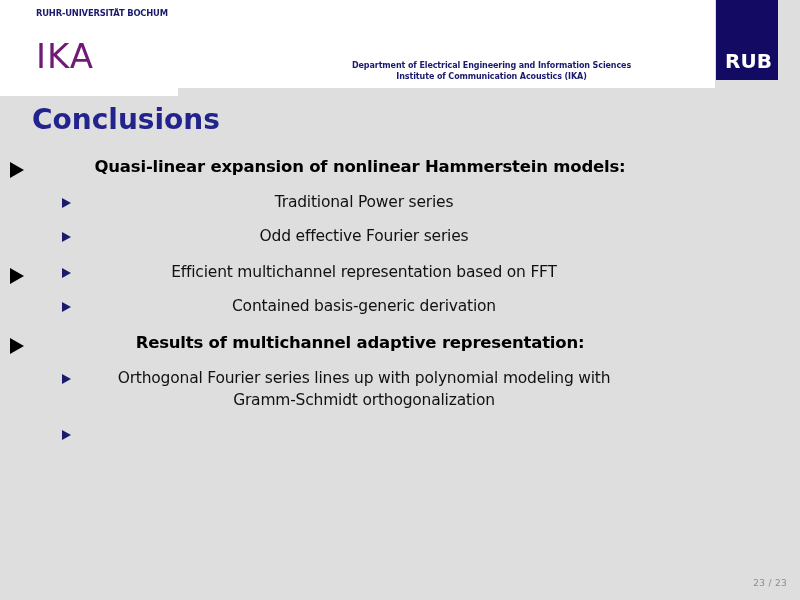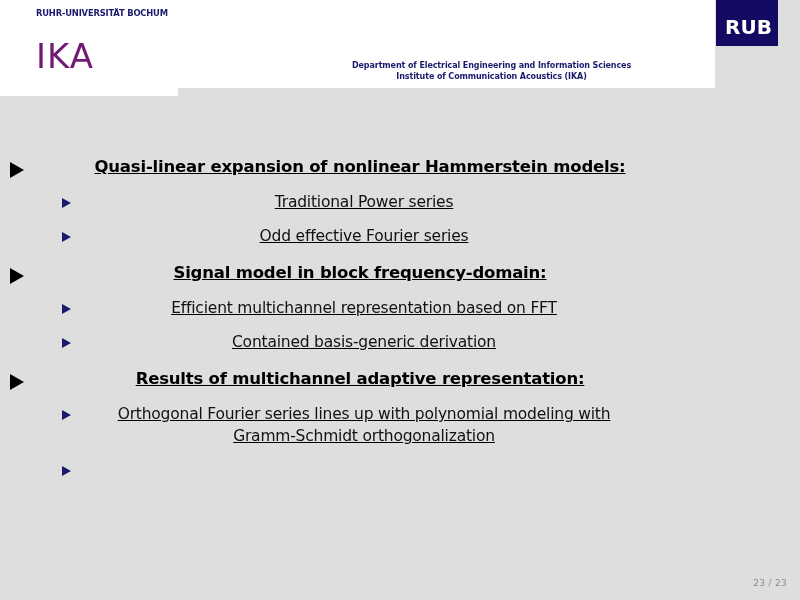--- a/index.html
+++ b/index.html
@@ -73,21 +73,21 @@
     color: #1a1a6e;
     line-height: 11px;
     letter-spacing: -0.1px;
     white-space: nowrap;
   }
   .rub-logo {
     position: absolute;
     left: 716px;
     top: 0px;
     width: 62px;
-    height: 46px;
+    height: 80px;
     background: #130a63;
   }
   .rub-logo span {
     position: absolute;
     left: 9px;
     bottom: 9px;
     font-family: "DejaVu Sans", sans-serif;
     font-size: 20px;
     font-weight: bold;
     color: #ffffff;
@@ -107,21 +107,20 @@
     letter-spacing: 0px;
     line-height: 32px;
   }
 
   
   .body-list {
     position: absolute;
     left: 0;
     top: 155px;
     width: 680px;
-    text-decoration: underline;
   }
   .item-l1 {
     position: relative;
     padding-left: 40px;
     margin-bottom: 10px;
   }
   .item-l1 > .bullet-l1 {
     position: absolute;
     left: 10px;
     top: 7px;
@@ -197,20 +196,21 @@
 
   <div class="dept-block">
     <div>Department of Electrical Engineering and Information Sciences</div>
     <div>Institute of Communication Acoustics (IKA)</div>
   </div>
 
   <div class="rub-logo">
     <span>RUB</span>
   </div>
 
+  <div class="slide-title">Conclusions</div>
 
   <div class="body-list">
 
     <div class="group">
       <div class="item-l1">
         <span class="bullet-l1"></span>
         <span class="text-l1">Quasi-linear expansion of nonlinear Hammerstein models:</span>
       </div>
       <div class="sublist">
         <div class="item-l2">
@@ -220,21 +220,20 @@
         <div class="item-l2">
           <span class="bullet-l2"></span>
           <span class="text-l2">Odd effective Fourier series</span>
         </div>
       </div>
     </div>
 
     <div class="group">
       <div class="item-l1">
         <span class="bullet-l1"></span>
-        <span class="text-l1">Signal model in block frequency-domain:</span>
       </div>
       <div class="sublist">
         <div class="item-l2">
           <span class="bullet-l2"></span>
           <span class="text-l2">Efficient multichannel representation based on FFT</span>
         </div>
         <div class="item-l2">
           <span class="bullet-l2"></span>
           <span class="text-l2">Contained basis-generic derivation</span>
         </div>

